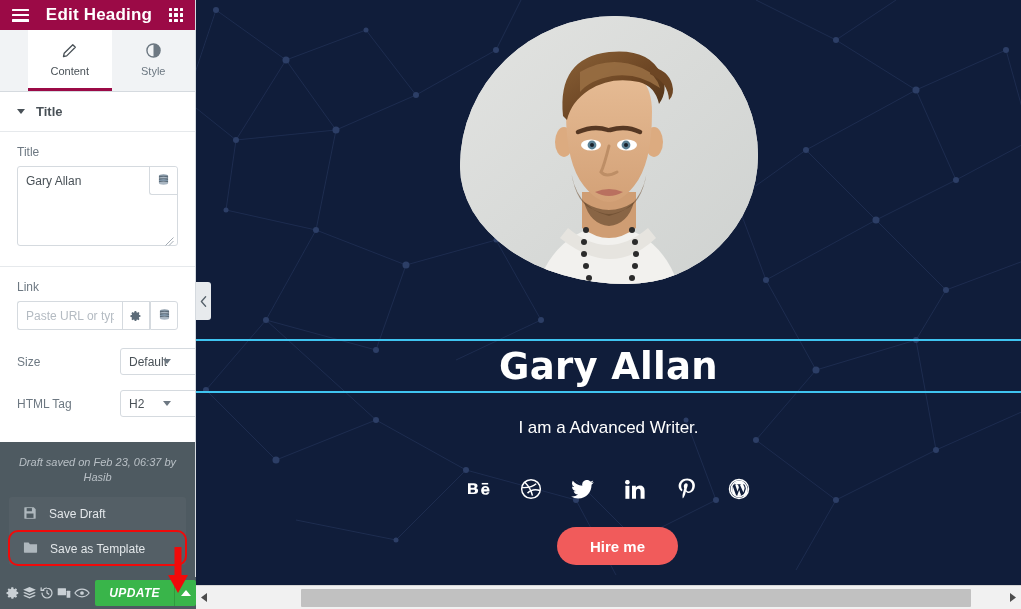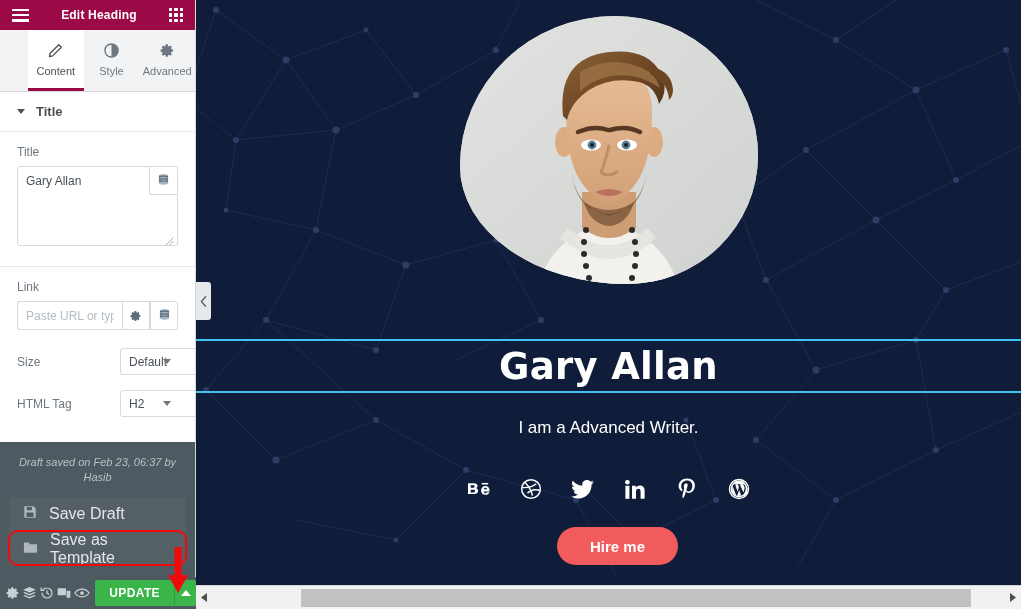--- a/index.html
+++ b/index.html
@@ -21,21 +21,21 @@
     flex: 0 0 196px;
   }
 
   
   #panel-header {
     height: 30px; background: #9b0a46;
     display: flex; align-items: center; justify-content: space-between;
     padding: 0 12px; flex: 0 0 30px;
   }
   #panel-header .title {
-    color: #ffffff; font-size: 12px; font-weight: bold;
+    color: #ffffff; font-size: 17px; font-weight: bold;
     letter-spacing: .2px; flex: 1; text-align: center;
   }
   .burger { width: 17px; height: 13px; display: flex; flex-direction: column; justify-content: space-between; cursor: pointer; }
   .burger i { display: block; height: 2.5px; background: #fff; border-radius: .5px; }
   .grid9 { width: 14px; height: 14px; display: grid; grid-template-columns: repeat(3,1fr); grid-template-rows: repeat(3,1fr); gap: 2px; cursor: pointer; }
   .grid9 i { background: #fff; border-radius: .5px; display: block; }
 
   
   #tabs { height: 62px; display: flex; background: #f1f3f5; border-bottom: 1px solid #d5dadf; flex: 0 0 62px; }
   .tab {
@@ -107,36 +107,36 @@
     position: absolute; left: 0; right: 0; bottom: 32px;
     background: #4e5a61; color: #d5dadf; padding: 0;
   }
   #draft-note {
     font-size: 11px; font-style: italic; color: #b9c0c6; text-align: center;
     padding: 13px 16px 12px 16px; line-height: 1.35;
   }
   #save-menu { margin: 0 9px 12px 9px; background: #545f66; border-radius: 3px; overflow: visible; }
   .save-item {
     display: flex; align-items: center; gap: 12px;
-    height: 34px; padding: 0 14px; font-size: 16px; color: #e3e7ea; cursor: pointer;
+    height: 34px; padding: 0 14px; font-size: 12px; color: #e3e7ea; cursor: pointer;
   }
   .save-item + .save-item { border-top: 1px solid #636d74; }
   #save-template-item { position: relative; outline: 2px solid #f00a0a; outline-offset: -1px; border-radius: 9px; }
 
   
   #bottom-bar {
     position: absolute; left: 0; bottom: 0; width: 196px; height: 32px;
     background: #4e5a61; display: flex; align-items: center; padding-left: 4px; gap: 0;
   }
   .bb-ico { width: 19px; height: 26px; display: flex; align-items: center; justify-content: center; cursor: pointer; }
   #update-wrap { margin-left: 5px; display: flex; height: 26px; align-items: stretch; }
   #update-btn {
     background: #39b54a; color: #fff; font-size: 12px; font-weight: bold; letter-spacing: .4px;
     border: 0; padding: 0 14px; cursor: pointer; font-family: "Liberation Sans", sans-serif;
-    border-radius: 2px 0 0 2px; display: flex; align-items: center;
+    border-radius: 2px 0 0 2px; display: flex; align-items: center; font-style: italic;
   }
   #update-caret {
     background: #39b54a; border-left: 1px solid #2f9b3e; width: 22px;
     display: flex; align-items: center; justify-content: center; cursor: pointer;
     border-radius: 0 2px 2px 0;
   }
   .caret-u { width: 0; height: 0; border-left: 5px solid transparent; border-right: 5px solid transparent; border-bottom: 6px solid #fff; }
 
   
   #red-arrow { position: absolute; left: 168px; bottom: 16px; width: 20px; height: 46px; z-index: 40; pointer-events: none; }
@@ -232,29 +232,20 @@
         <span>Content</span>
       </div>
       <div class="tab">
         <span class="ticon">
           <svg width="15" height="15" viewBox="0 0 16 16">
             <circle cx="8" cy="8" r="7" fill="none" stroke="#6d7882" stroke-width="1.5"></circle>
             <path d="M8 1 A7 7 0 0 1 8 15 Z" fill="#6d7882"></path>
           </svg>
         </span>
         <span>Style</span>
-      </div>
-      <div class="tab">
-        <span class="ticon">
-          <svg width="15" height="15" viewBox="0 0 16 16" fill="#6d7882">
-            <path d="M8 5.3a2.7 2.7 0 100 5.4 2.7 2.7 0 000-5.4zm0 4a1.3 1.3 0 110-2.6 1.3 1.3 0 010 2.6z"></path>
-            <path d="M14 9.1l-.1-2.2-1.6-.3a4.6 4.6 0 00-.5-1.2l.9-1.3-1.6-1.5-1.3 1a4.6 4.6 0 00-1.2-.5L8.3 1.4H6.1l-.3 1.7c-.4.1-.8.3-1.2.5l-1.3-1-1.5 1.6 1 1.3c-.2.4-.4.8-.5 1.2l-1.7.3v2.2l1.7.3c.1.4.3.8.5 1.2l-1 1.3 1.6 1.5 1.3-1c.4.2.8.4 1.2.5l.3 1.7h2.2l.3-1.7c.4-.1.8-.3 1.2-.5l1.3 1 1.5-1.6-1-1.3c.2-.4.4-.8.5-1.2l1.6-.3z"></path>
-          </svg>
-        </span>
-        <span>Advanced</span>
       </div>
     </div>
 
     <div class="section-head">
       <span class="caret-d"></span>
       <span>Title</span>
     </div>
 
     <div id="panel-body">
 

